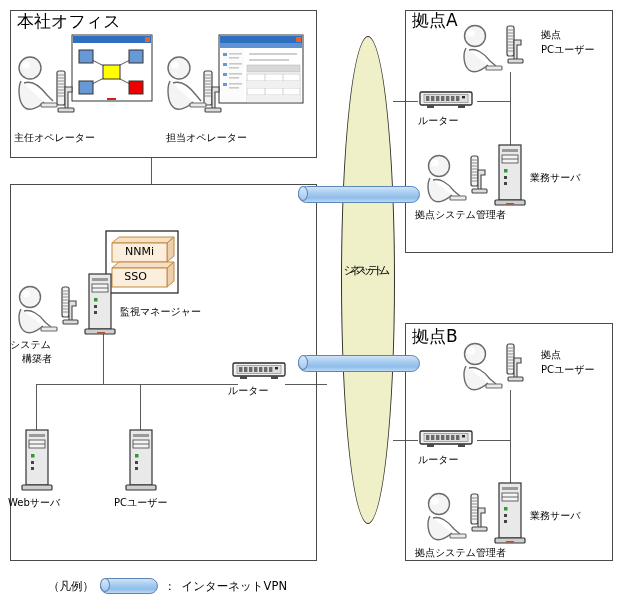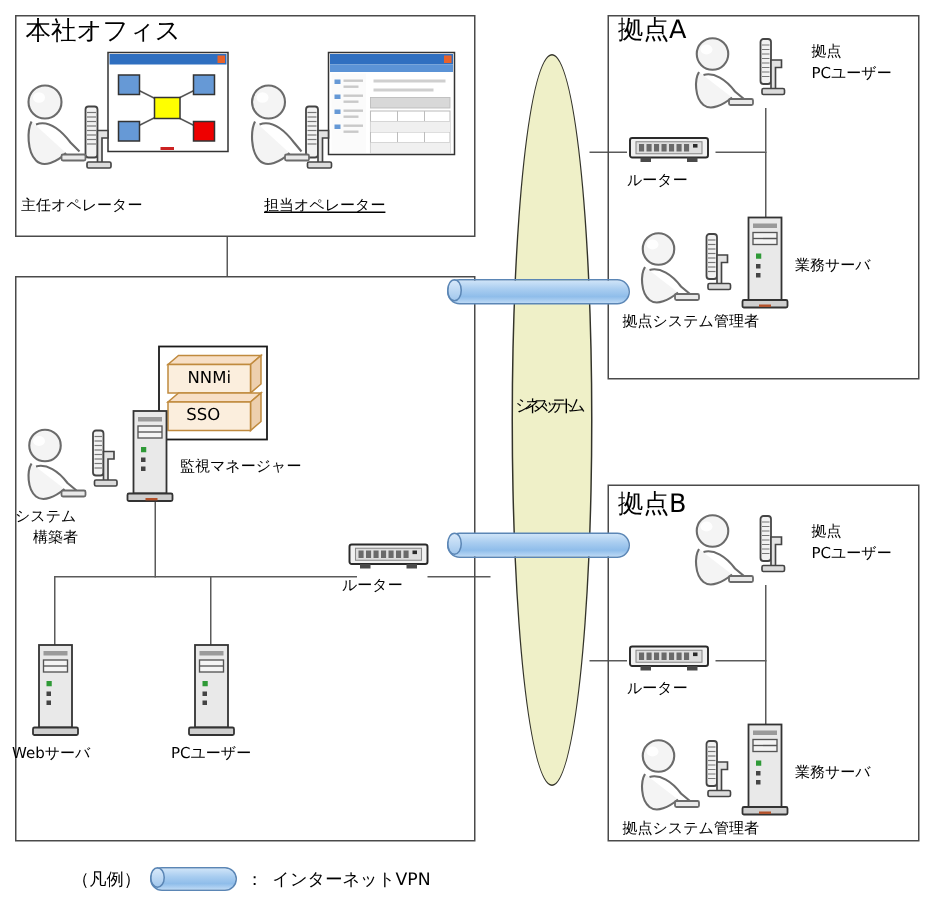--- a/index.html
+++ b/index.html
@@ -224,21 +224,21 @@
 
       <g>
         <circle cx="14" cy="33" r="11" fill="#f4f4f4" stroke="#6b6b6b" stroke-width="1.4"></circle>
         <ellipse cx="10" cy="30" rx="4" ry="3.5" fill="#ffffff" opacity="0.9"></ellipse>
         <path d="M5 46 C2 52, 2 66, 8 72 C13 77, 22 73, 28 67" fill="#f4f4f4" stroke="#6b6b6b" stroke-width="1.4" stroke-linejoin="round"></path>
         <path d="M8 48 C16 45, 24 51, 31 60 L36 66" fill="none" stroke="#6b6b6b" stroke-width="1.4"></path>
         <rect x="25" y="68" width="16" height="4" rx="1" fill="#eaeaea" stroke="#6b6b6b" stroke-width="1.2"></rect>
       </g>
     </svg>
   </div>
-  <div class="lbl" style="left:176px;top:131px;text-decoration:underline;">担当オペレーター</div>
+  <div class="lbl" style="left:166px;top:131px;">担当オペレーター</div>
 
   <div class="node" style="left:105px;top:230px;">
     <svg width="80" height="68" viewBox="0 0 80 68">
       <rect x="1" y="1" width="72" height="62" fill="#ffffff" stroke="#1a1a1a" stroke-width="1.2"></rect>
 
       <g>
         <polygon points="7,13 62,13 69,7 14,7" fill="#f7dfc6" stroke="#c08a3e" stroke-width="1"></polygon>
         <polygon points="62,13 69,7 69,26 62,32" fill="#edcfae" stroke="#c08a3e" stroke-width="1"></polygon>
         <rect x="7" y="13" width="55" height="19" fill="#fbeedd" stroke="#c08a3e" stroke-width="1"></rect>
       </g>

